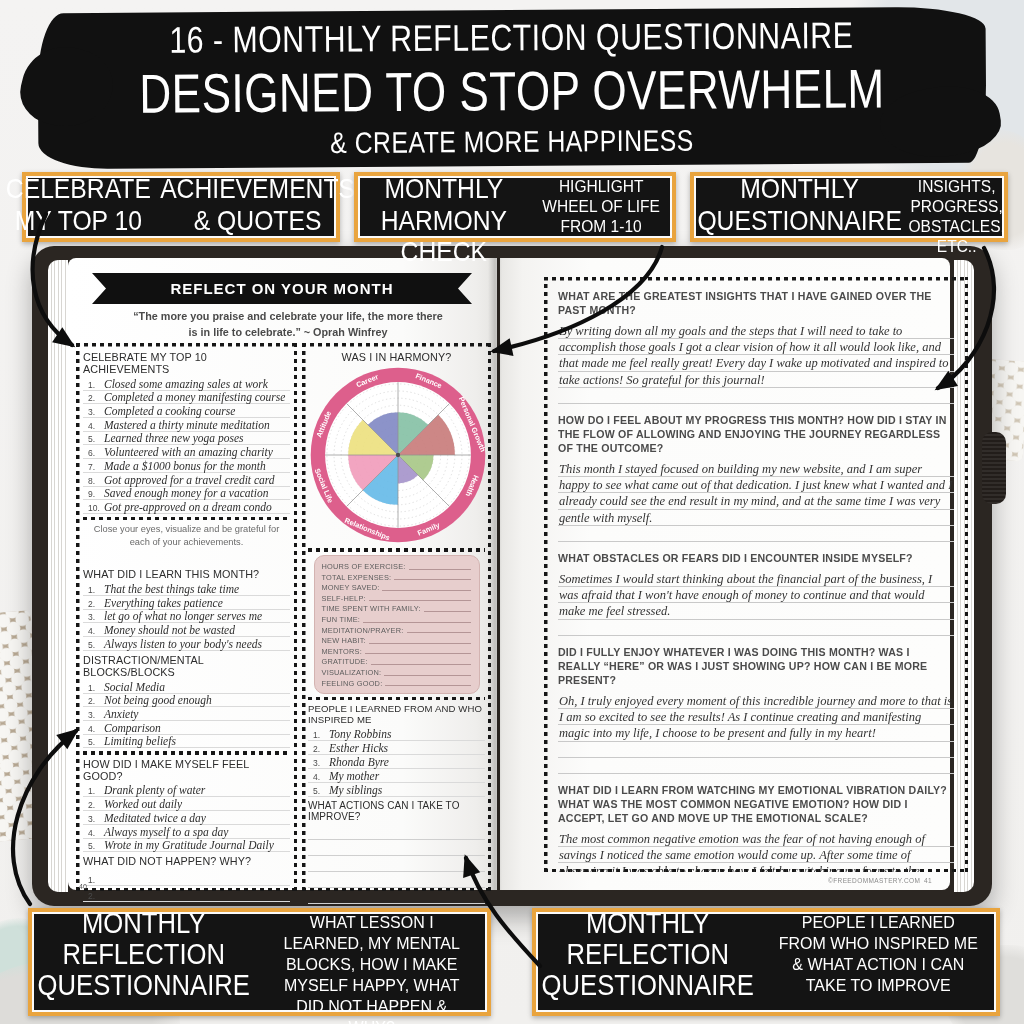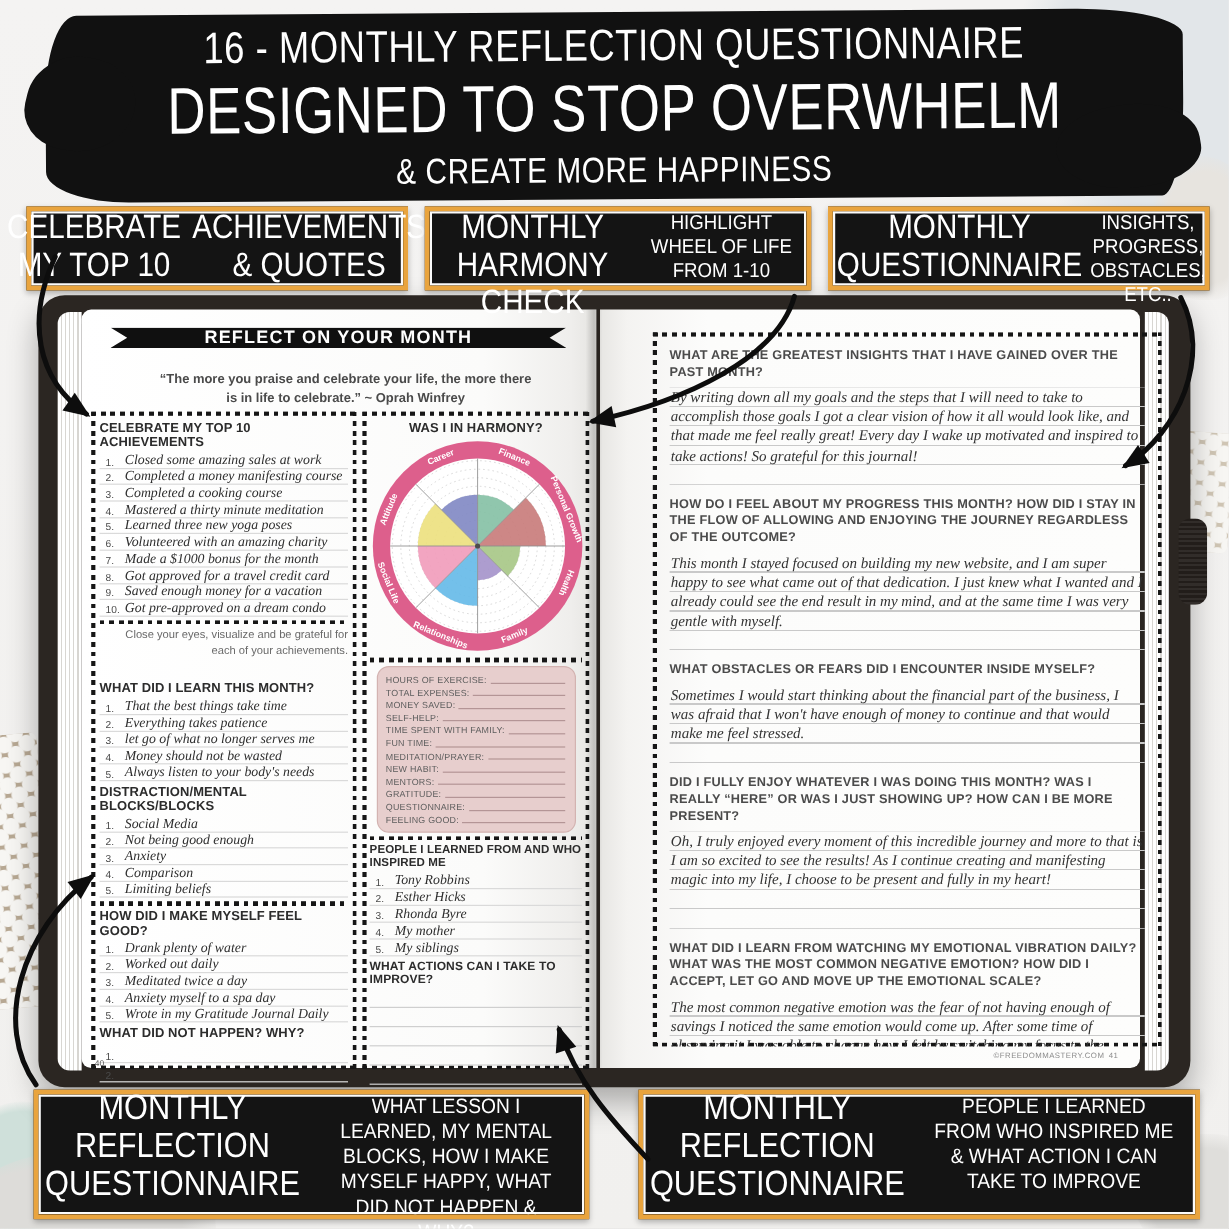--- a/index.html
+++ b/index.html
@@ -60,45 +60,45 @@
   .page{position:absolute;top:12px;height:632px;}
   .pageL{left:36px;width:429px;background:linear-gradient(90deg,#ffffff 0%,#fbfbfa 78%,#efeeec 95%,#e5e4e1 100%);
     border-radius:8px 0 0 8px;}
   .pageR{left:468px;width:450px;background:linear-gradient(90deg,#e7e6e3 0%,#f4f3f1 5%,#fcfcfb 20%,#fdfdfc 100%);
     border-radius:0 8px 8px 0;}
   .spine{position:absolute;left:456px;top:12px;width:14px;height:632px;
     background:linear-gradient(90deg,rgba(0,0,0,0) 0%,rgba(0,0,0,.16) 50%,rgba(0,0,0,0) 100%);}
   .penloop{position:absolute;right:-14px;top:186px;width:24px;height:72px;background:#221d1a;border-radius:10px;
     background-image:repeating-linear-gradient(0deg,rgba(255,255,255,.07) 0 2px,rgba(0,0,0,0) 2px 4px);}
   
-  .ribbon{position:absolute;left:24px;top:15px;width:380px;height:17px;background:#101010;color:#fff;
+  .ribbon{position:absolute;left:24px;top:15px;width:380px;height:31px;background:#101010;color:#fff;
     display:flex;align-items:center;justify-content:center;font-weight:bold;font-size:15px;letter-spacing:1px;
     clip-path:polygon(0 0,100% 0,calc(100% - 14px) 50%,100% 100%,0 100%,14px 50%);}
   .quote{position:absolute;left:30px;top:50px;width:380px;text-align:center;
     font-weight:bold;font-size:10.8px;line-height:16px;color:#4a4a4a;}
   .dotbox{position:absolute;
     background-image:
       repeating-linear-gradient(90deg,#161616 0 4px,rgba(0,0,0,0) 4px 8px),
       repeating-linear-gradient(90deg,#161616 0 4px,rgba(0,0,0,0) 4px 8px),
       repeating-linear-gradient(0deg,#161616 0 4px,rgba(0,0,0,0) 4px 8px),
       repeating-linear-gradient(0deg,#161616 0 4px,rgba(0,0,0,0) 4px 8px);
     background-size:100% 3.5px,100% 3.5px,3.5px 100%,3.5px 100%;
     background-position:0 0,0 100%,0 0,100% 0;background-repeat:no-repeat;}
   .dotline{height:3.5px;margin:3px 0;
     background:repeating-linear-gradient(90deg,#161616 0 4px,rgba(0,0,0,0) 4px 8px);}
   .colL{left:8px;top:85px;width:221px;height:548px;padding:5px 7px;box-sizing:border-box;}
   .colR{left:234px;top:85px;width:189px;height:548px;padding:5px 6px;box-sizing:border-box;}
-  .sect{font-weight:bold;font-size:10.8px;color:#2c2c2c;letter-spacing:.1px;margin:3px 0 2px;}
+  .sect{font-weight:normal;font-size:10.8px;color:#2c2c2c;letter-spacing:.1px;margin:3px 0 2px;}
   .sect.center{text-align:center;}
   .lrow{display:flex;align-items:flex-end;height:12.7px;border-bottom:1px solid #dadada;}
   .tall .lrow{height:15.6px;}
   .colR .lrow{height:13px;}
   .num{min-width:21px;width:21px;font-size:8.5px;color:#4a4a4a;padding-left:5px;box-sizing:border-box;}
   .hand{font-family:"Liberation Serif",serif;font-style:italic;font-size:11.5px;color:#2e2e2e;white-space:nowrap;}
-  .note{font-size:9.3px;line-height:12.5px;color:#6a6a6a;text-align:right;margin:3px 0 20px;}
+  .note{font-size:9.3px;line-height:12.5px;color:#6a6a6a;text-align:center;margin:3px 0 20px;}
   .pagenum{position:absolute;left:3px;bottom:1px;font-size:7px;color:#555;}
   .wheel{width:180px;height:180px;margin:1px auto 2px;}
   svg text{font-family:"Liberation Sans",sans-serif;}
   .pinkbox{width:166px;margin:3px auto;background:#e7cecd;border:1px solid #d3b3b1;border-radius:10px;
     padding:5px 7px;box-sizing:border-box;}
   .prow{display:flex;align-items:flex-end;height:10.6px;}
   .plabel{font-size:7.4px;color:#5d5d5d;letter-spacing:.2px;white-space:nowrap;}
   .pline{flex:1;border-bottom:1px solid #b49596;margin:0 1px 1.5px 3px;}
   .line-row{height:15px;border-bottom:1px solid #cfcfcf;}
   
@@ -264,21 +264,21 @@
             <div class="lrow">
               <span class="num">2.</span>
               <span class="hand">Worked out daily</span>
             </div>
             <div class="lrow">
               <span class="num">3.</span>
               <span class="hand">Meditated twice a day</span>
             </div>
             <div class="lrow">
               <span class="num">4.</span>
-              <span class="hand">Anxiety myself to a spa day</span>
+              <span class="hand">Always myself to a spa day</span>
             </div>
             <div class="lrow">
               <span class="num">5.</span>
               <span class="hand">Wrote in my Gratitude Journal Daily</span>
             </div>
           </div>
         <div class="sect">WHAT DID NOT HAPPEN?  WHY?</div>
         <div class="tall">
             <div class="lrow">
               <span class="num">1.</span>
@@ -381,21 +381,21 @@
             </div>
             <div class="prow">
               <span class="plabel">MENTORS:</span>
               <span class="pline"></span>
             </div>
             <div class="prow">
               <span class="plabel">GRATITUDE:</span>
               <span class="pline"></span>
             </div>
             <div class="prow">
-              <span class="plabel">QUESTIONNAIRE:</span>
+              <span class="plabel">VISUALIZATION:</span>
               <span class="pline"></span>
             </div>
             <div class="prow">
               <span class="plabel">FEELING GOOD:</span>
               <span class="pline"></span>
             </div>
           </div>
         <div class="dotline"></div>
         <div class="sect" style="font-size:9.6px;">PEOPLE I LEARNED FROM AND WHO INSPIRED ME</div>
         <div>

